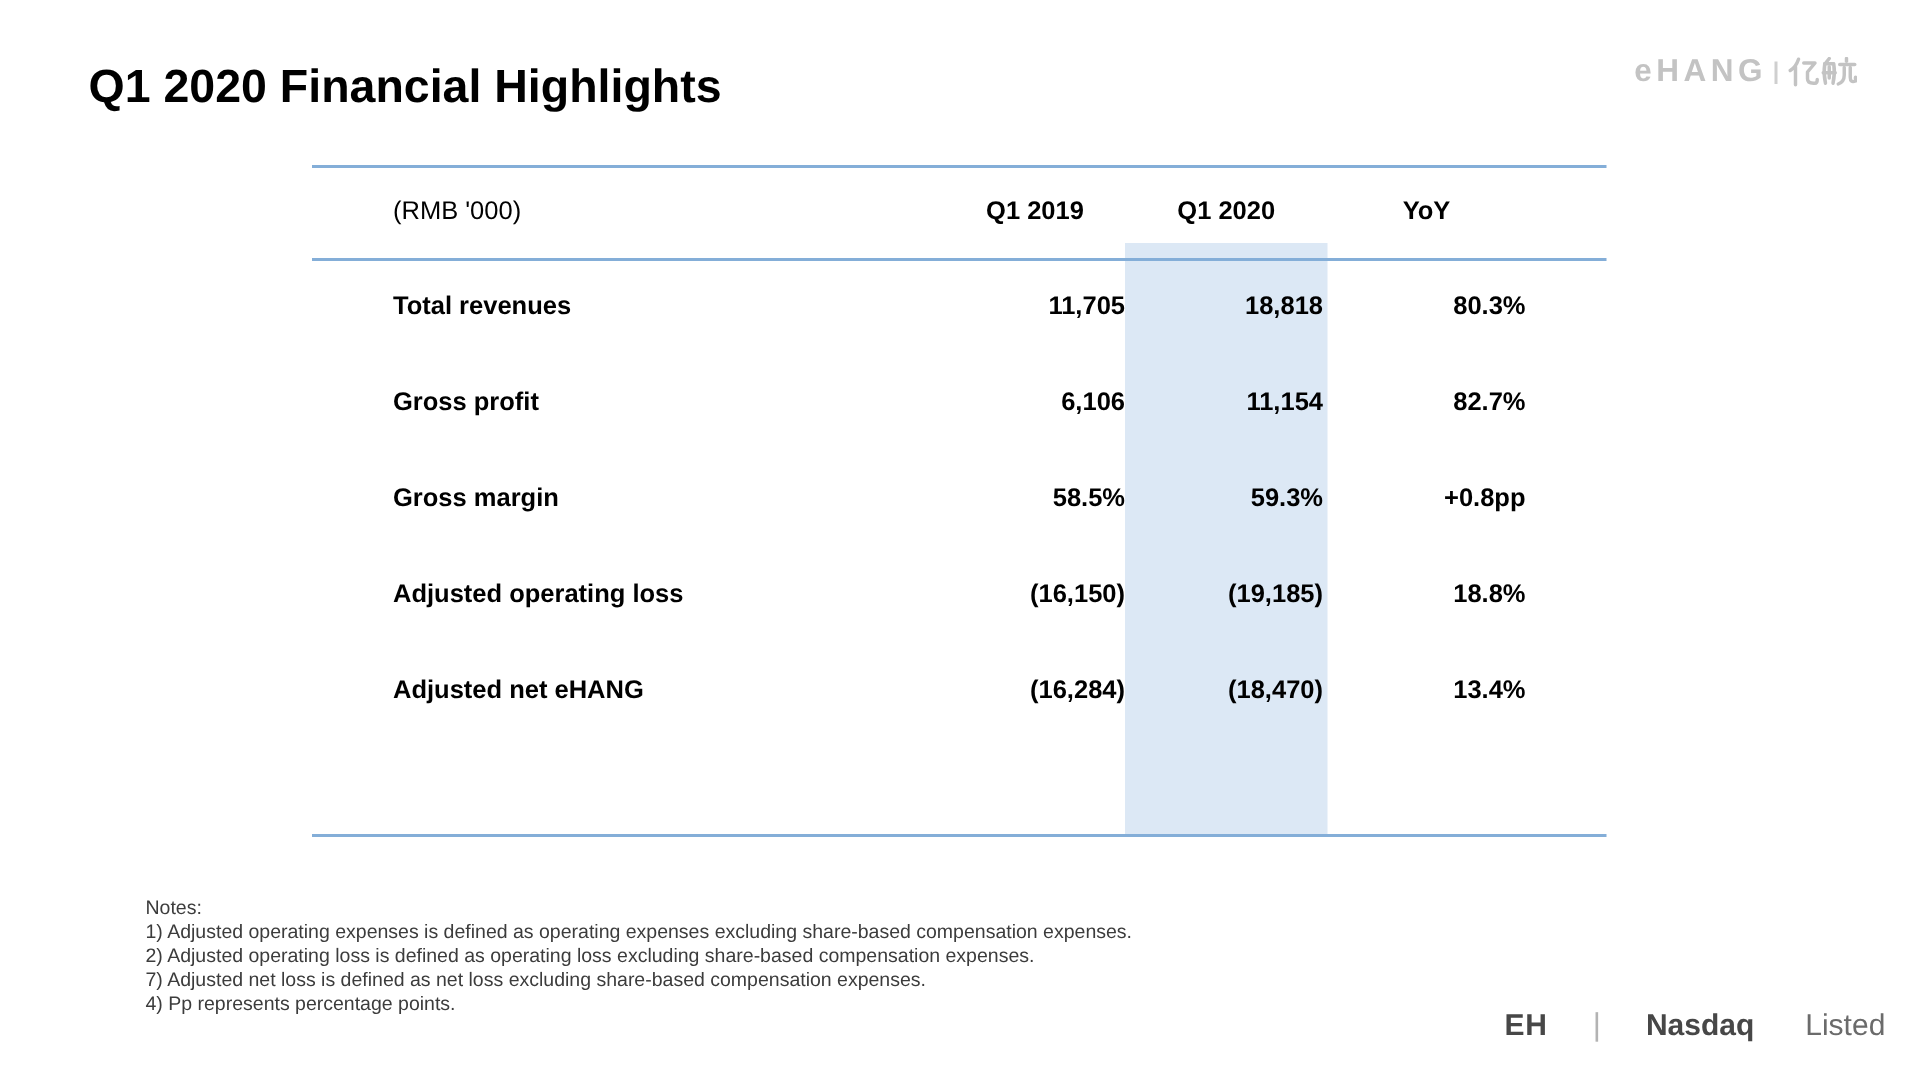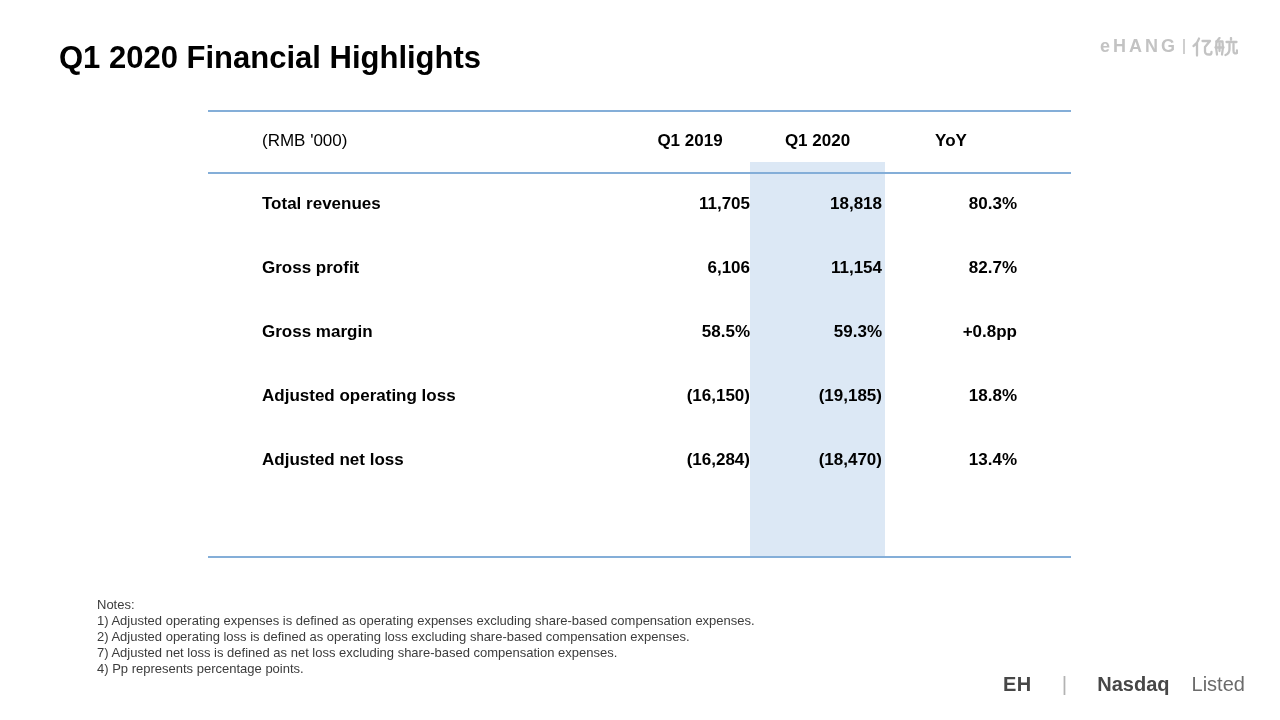--- a/index.html
+++ b/index.html
@@ -10,21 +10,21 @@
   
   .slide-title{
     position:absolute;left:59px;top:40px;margin:0;
     font-size:31px;font-weight:bold;color:#000;letter-spacing:0;
   }
   
   .logo{
     position:absolute;top:36px;right:42px;display:flex;align-items:center;
     color:#c3c3c3;
   }
-  .logo-text{font-size:18px;font-weight:bold;letter-spacing:3px;}
+  .logo-text{font-size:21px;font-weight:bold;letter-spacing:3px;}
   .logo-divider{width:2px;height:15px;background:#cfcfcf;margin:0 7px 0 5px;}
   
   .fin-table{position:absolute;left:208px;top:110px;width:863px;height:568px;}
   .hl-col{position:absolute;left:542px;top:52px;width:135px;height:394px;background:#dce8f5;}
   .rule{position:absolute;left:0;width:863px;height:1.5px;background:#84aed8;}
   .rule-top{top:0;}
   .rule-head{top:62px;}
   .rule-bottom{top:446px;}
   .trow{
     position:relative;display:flex;align-items:center;height:64px;
@@ -45,21 +45,21 @@
     font-size:13px;color:#3c3c3c;line-height:16px;
   }
   
   .footer{
     position:absolute;left:1003px;top:672px;display:flex;align-items:baseline;
     font-size:20px;white-space:nowrap;gap:21px;
   }
   .footer-ticker{font-weight:bold;color:#474747;letter-spacing:0.5px;}
   .footer-sep{color:#b3b3b3;font-weight:normal;margin:0 9px;font-size:21px;}
   .footer-exchange{font-weight:bold;color:#474747;}
-  .footer-listed{color:#6b6b6b;margin-left:1px;}
+  .footer-listed{color:#6b6b6b;margin-left:13px;}
   .footer-page{font-size:13px;color:#a8a8a8;margin-left:14px;}
 </style>
 </head>
 <body>
 
 <div class="slide">
 
   <h1 class="slide-title">Q1 2020 Financial Highlights</h1>
 
   <div class="logo">
@@ -115,21 +115,21 @@
           <div class="cell cell-c2">59.3%</div>
           <div class="cell cell-c3">+0.8pp</div>
         </div>
         <div class="trow">
           <div class="cell cell-label">Adjusted operating loss</div>
           <div class="cell cell-c1">(16,150)</div>
           <div class="cell cell-c2">(19,185)</div>
           <div class="cell cell-c3">18.8%</div>
         </div>
         <div class="trow">
-          <div class="cell cell-label">Adjusted net loss</div>
+          <div class="cell cell-label">Adjusted net eHANG</div>
           <div class="cell cell-c1">(16,284)</div>
           <div class="cell cell-c2">(18,470)</div>
           <div class="cell cell-c3">13.4%</div>
         </div>
       </div>
   </div>
 
   <div class="notes">
     <div>Notes:</div>
     <div id="notes-list">

